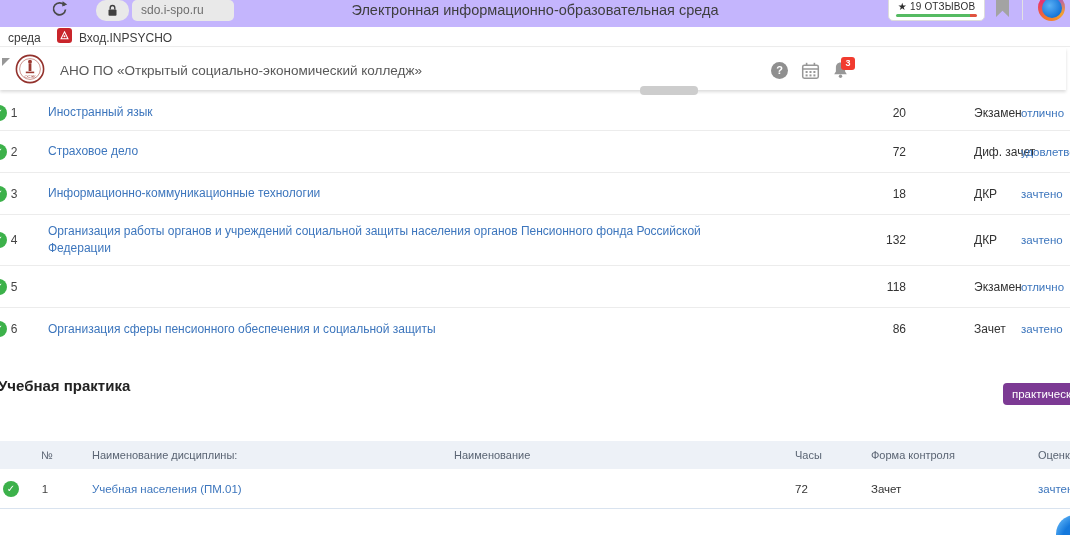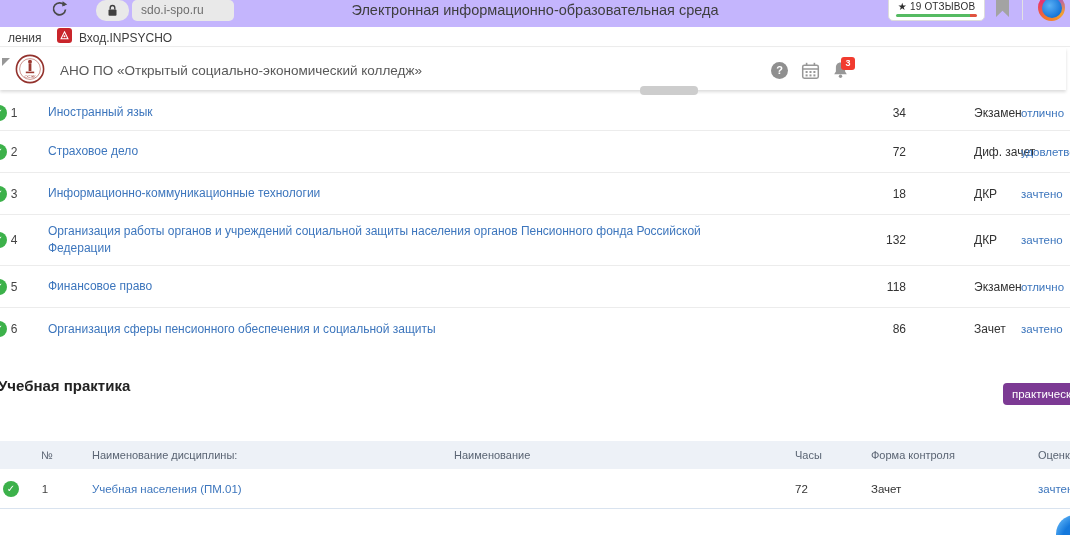--- a/index.html
+++ b/index.html
@@ -121,21 +121,21 @@
       <span class="bar"></span>
     </div>
     <span class="vdiv"></span>
     <span class="flag"></span>
     <span class="avatar">
         <span class="core"></span>
       </span>
   </div>
 
   <div class="bmbar">
-    <span class="bm-trunc">ления</span>
+    <span class="bm-trunc">среда</span>
     <span class="favicon">
       <svg width="11" height="11" viewBox="0 0 15 15">
         <polygon points="7.5,2.5 12.2,11.8 2.8,11.8" fill="none" stroke="#fff" stroke-width="1.4"></polygon>
         <circle cx="7.5" cy="8.6" r="1.3" fill="#fff"></circle>
       </svg>
     </span>
     <span class="bm-label">Вход.INPSYCHO</span>
   </div>
 
   <div class="siteheader">
@@ -169,21 +169,21 @@
     <span class="bellbadge">3</span>
     <span class="chat-ic"></span>
   </div>
   <span class="thumb"></span>
 
   <div class="t1">
     <div class="t1row h36">
       <span class="gcheck cut">✓</span>
       <span class="num">1</span>
       <a class="dname">Иностранный язык</a>
-      <span class="hours">34</span>
+      <span class="hours">20</span>
       <span class="ctrl">Экзамен</span>
       <a class="grade">отлично</a>
     </div>
     <div class="t1row h42">
       <span class="gcheck cut">✓</span>
       <span class="num">2</span>
       <a class="dname">Страховое дело</a>
       <span class="hours">72</span>
       <span class="ctrl">Диф. зачет</span>
       <a class="grade">удовлетворительно</a>
@@ -200,21 +200,20 @@
       <span class="gcheck cut">✓</span>
       <span class="num">4</span>
       <a class="dname">Организация работы органов и учреждений социальной защиты населения органов Пенсионного фонда Российской Федерации</a>
       <span class="hours">132</span>
       <span class="ctrl">ДКР</span>
       <a class="grade">зачтено</a>
     </div>
     <div class="t1row h42">
       <span class="gcheck cut">✓</span>
       <span class="num">5</span>
-      <a class="dname">Финансовое право</a>
       <span class="hours">118</span>
       <span class="ctrl">Экзамен</span>
       <a class="grade">отлично</a>
     </div>
     <div class="t1row h42" style="border-bottom:none;">
       <span class="gcheck cut">✓</span>
       <span class="num">6</span>
       <a class="dname">Организация сферы пенсионного обеспечения и социальной защиты</a>
       <span class="hours">86</span>
       <span class="ctrl">Зачет</span>

